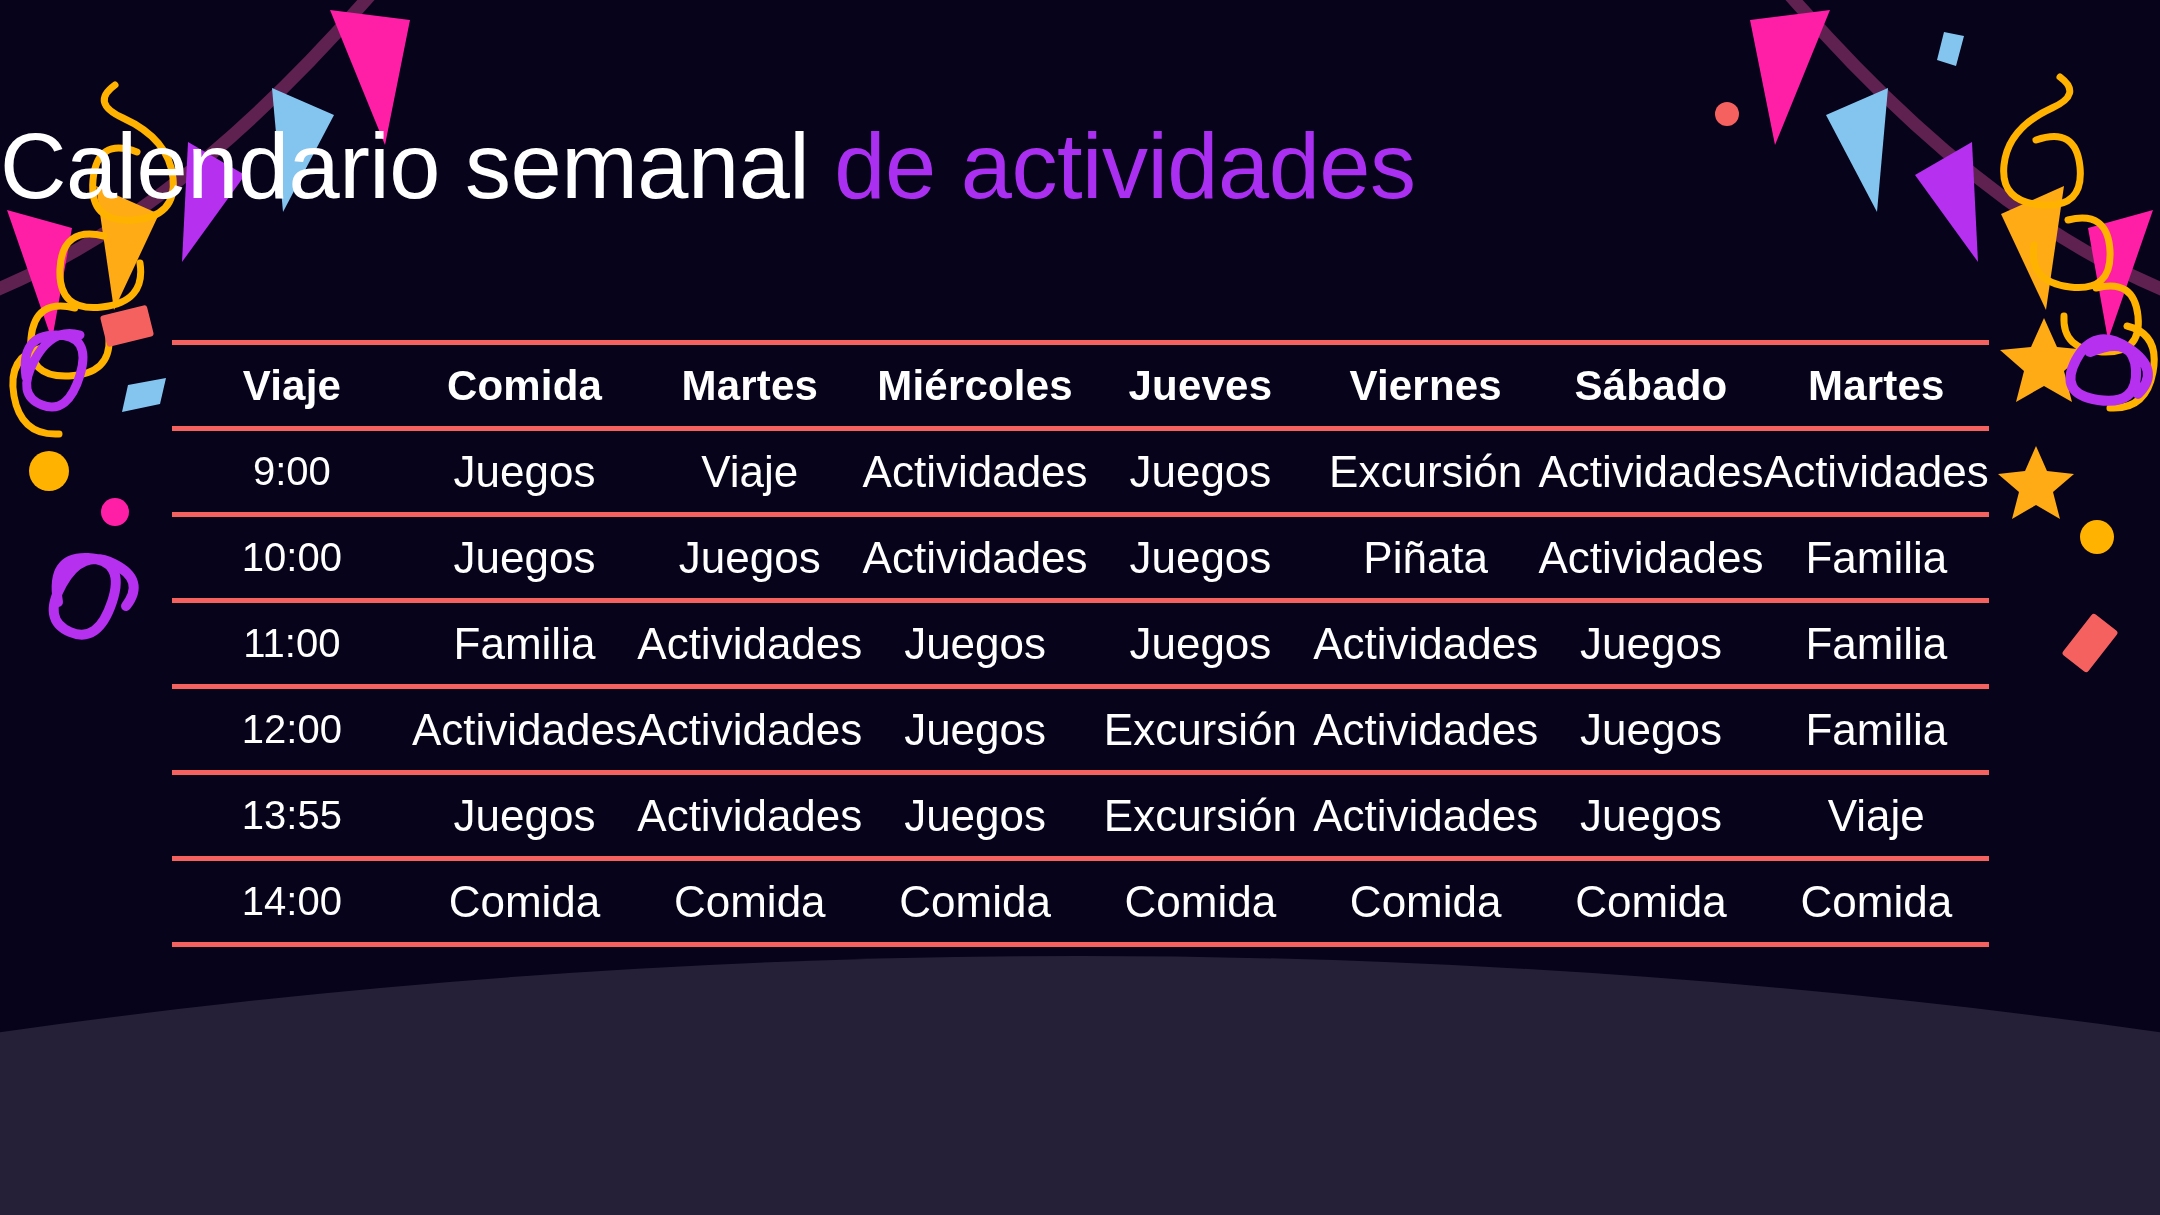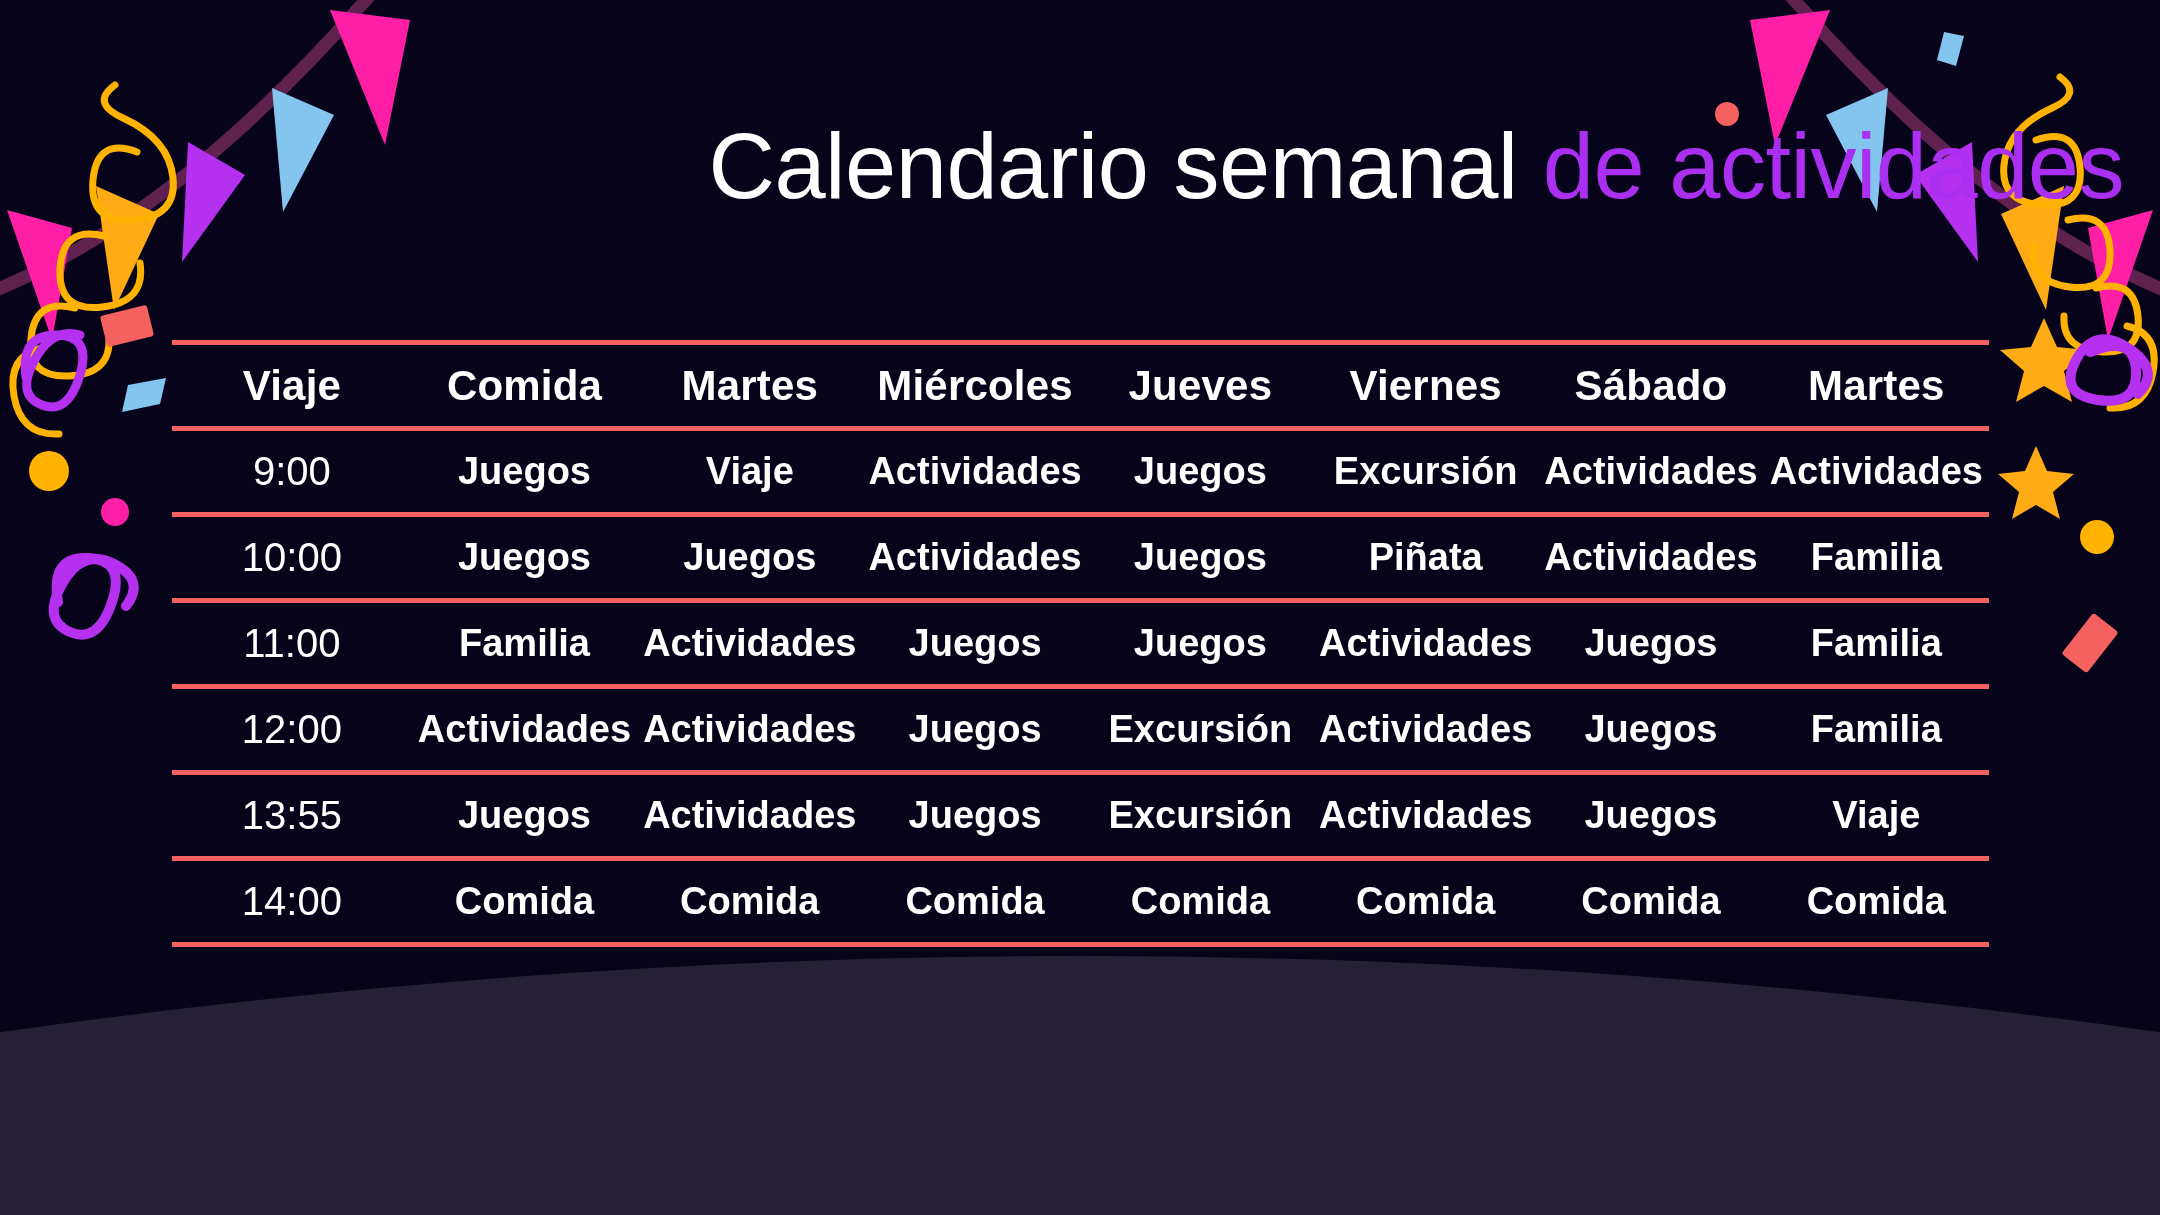--- a/index.html
+++ b/index.html
@@ -23,21 +23,21 @@
     pointer-events: none;
   }
   .deco-layer svg { display: block; width: 2160px; height: 1215px; }
 
   
   #title-block {
     position: absolute;
     left: 0;
     top: 118px;
     width: 2124px;
-    text-align: right;
+    text-align: left;
     line-height: 1.05;
     white-space: nowrap;
   }
   .title-text {
     font-size: 92px;
     font-weight: 400;
     letter-spacing: -0.5px;
   }
   .title-white { color: #ffffff; }
   .title-accent { color: #ab2ff0; }
@@ -66,22 +66,22 @@
     height: 81px;
     border-top: 5px solid #f4615e;
     border-bottom: 5px solid #f4615e;
   }
   table#schedule thead th {
     font-size: 42px;
     font-weight: 700;
     letter-spacing: 0.2px;
   }
   table#schedule tbody td {
-    font-size: 38px;
-    font-weight: 700;
+    font-size: 44px;
+    font-weight: 400;
   }
   table#schedule tbody td.time-cell {
     font-weight: 400;
     font-size: 40px;
   }
   
   table#schedule tr + tr th,
   table#schedule tr + tr td { border-top: none; }
 </style>
 </head>

